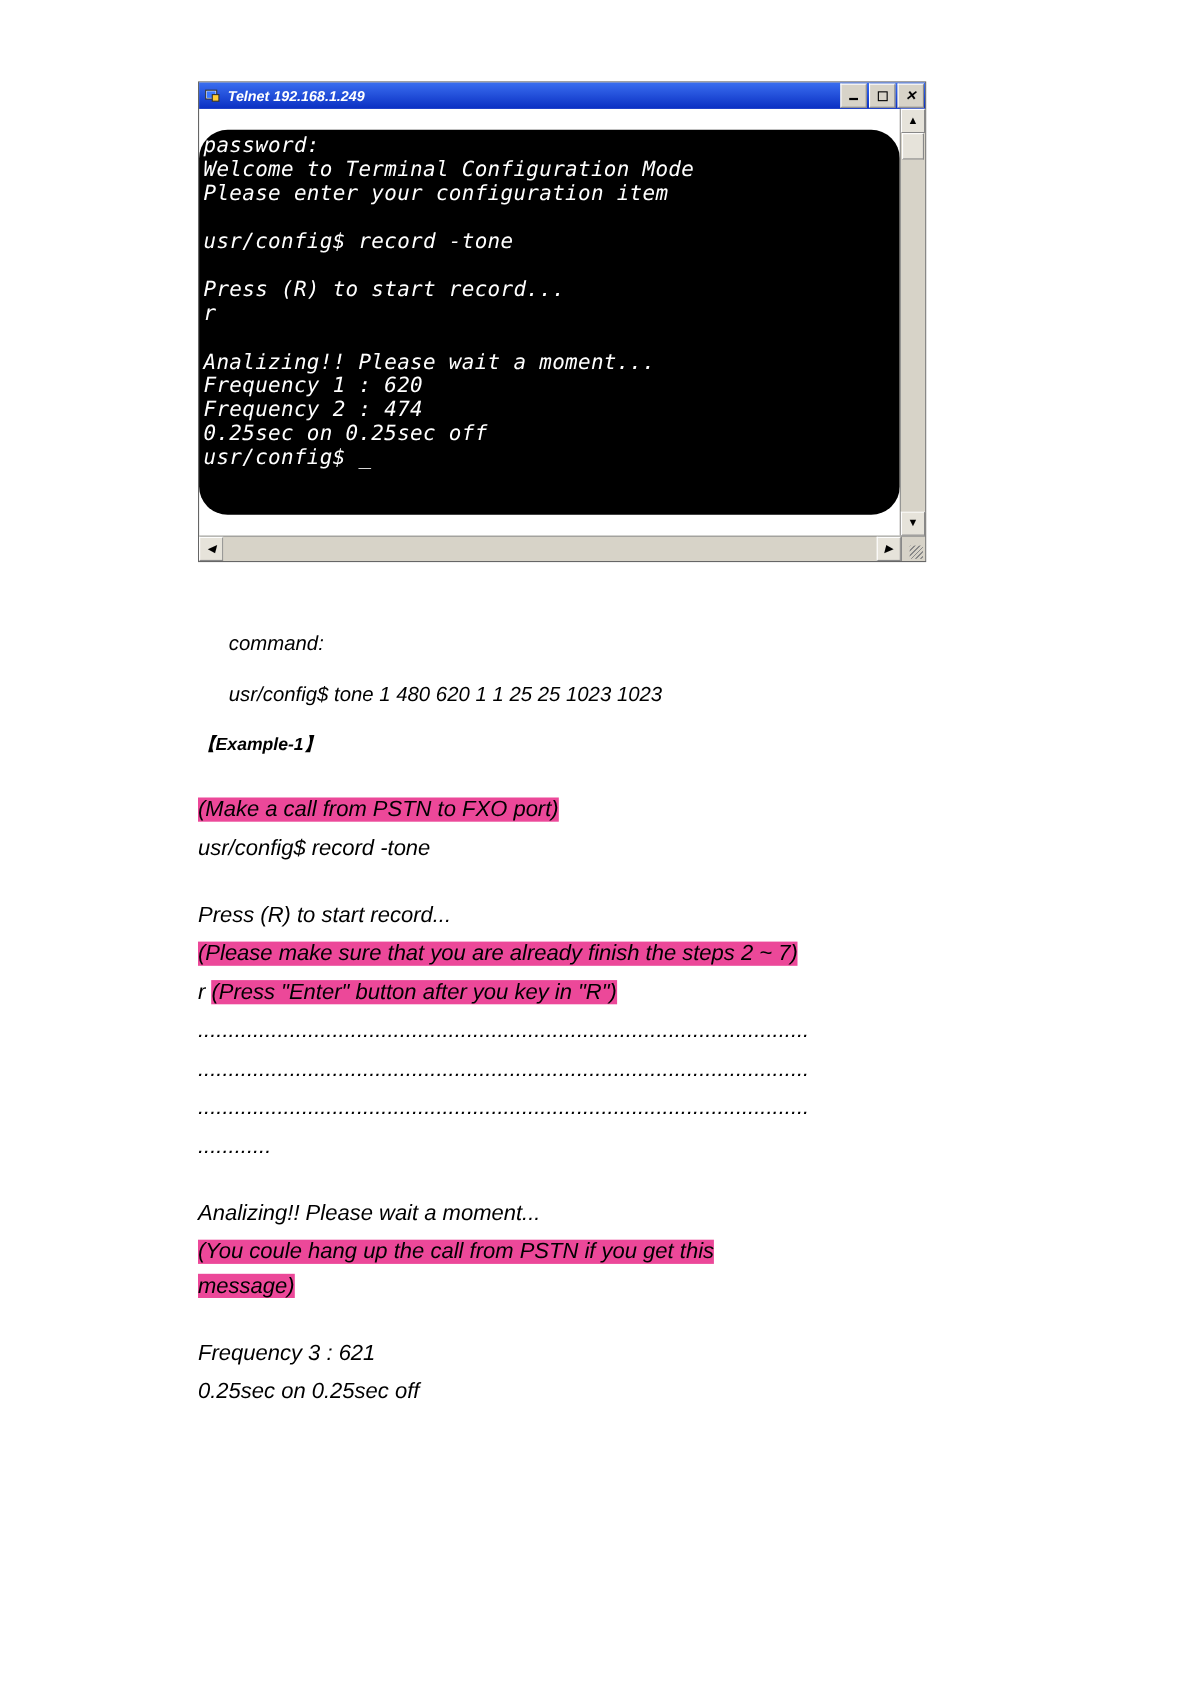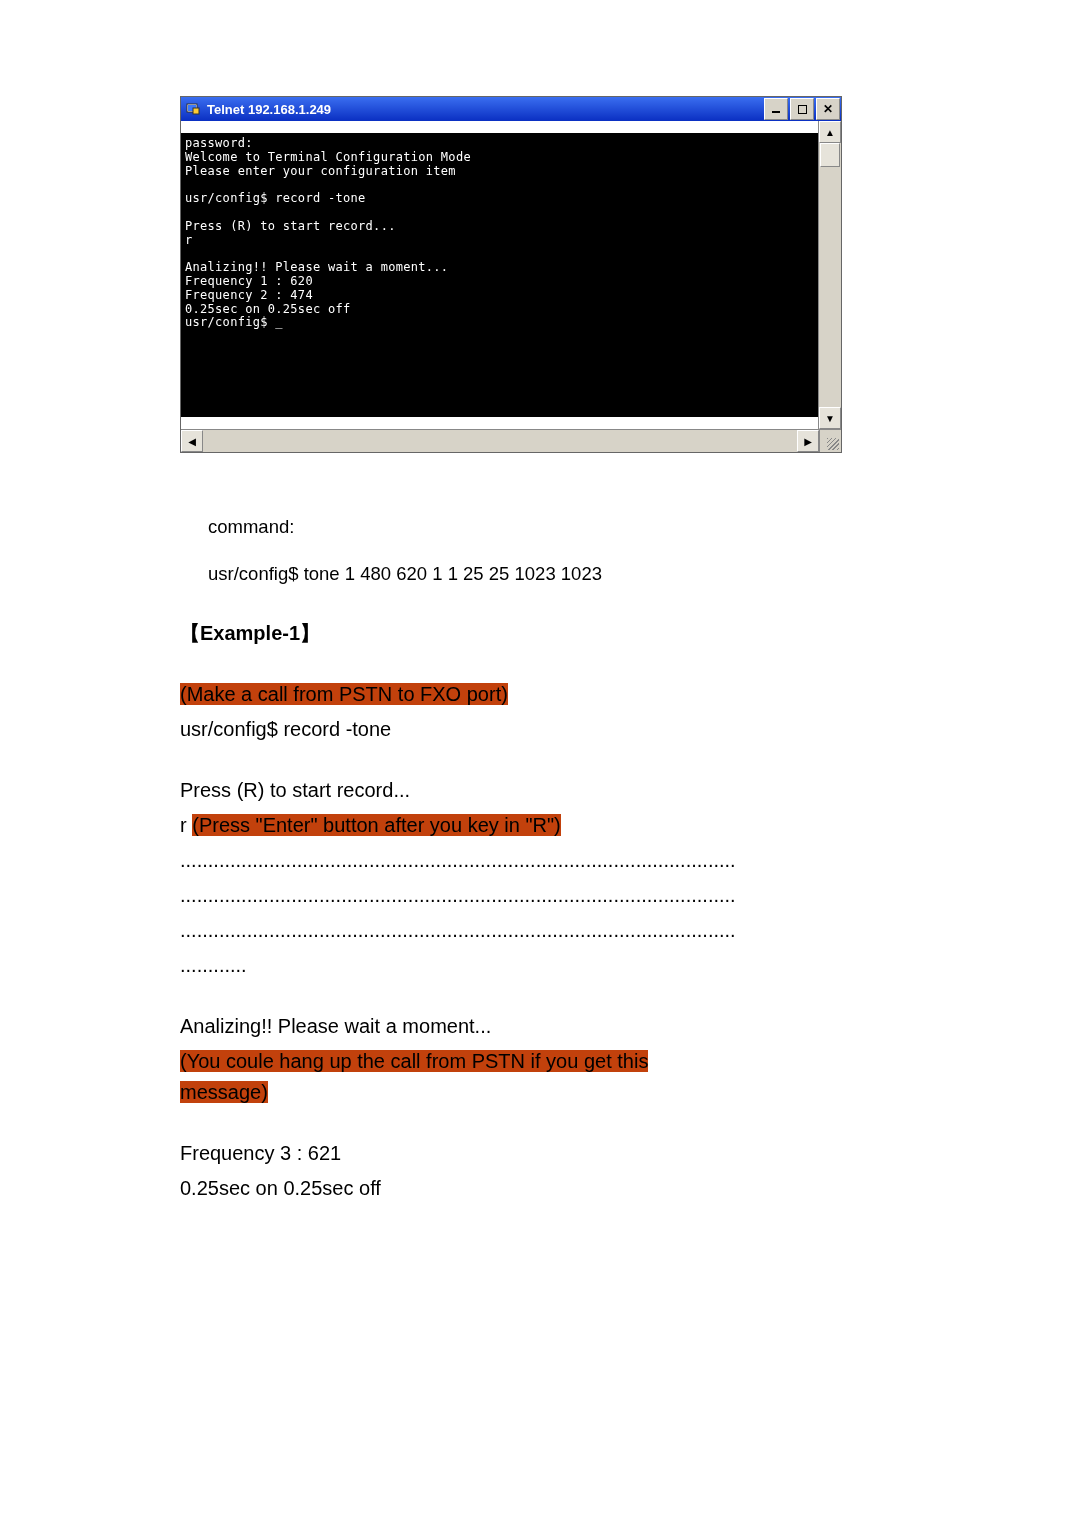--- a/index.html
+++ b/index.html
@@ -6,22 +6,23 @@
     margin: 0;
     padding: 0;
     background: #ffffff;
     font-family: Arial, "Helvetica Neue", Helvetica, sans-serif;
     width: 1080px;
   }
   .page {
     width: 916px;
     min-height: 1528px;
     box-sizing: border-box;
-    padding: 96px 180px 60px 180px;
+    padding: 74px 180px 60px 180px;
     position: relative;
+    font-style: italic;
   }
 
   
   .telnet-window {
     width: 660px;
     border: 1px solid #666;
     font-family: Tahoma, Arial, sans-serif;
   }
   .titlebar {
     display: flex;
@@ -63,26 +64,27 @@
   .tb-btn .sq { width:7px; height:7px; border:1.5px solid #000; display:block; }
   .tb-btn .min { width:8px; height:2px; background:#000; display:block; margin-top:6px; }
   .tb-btn .x  { font-weight:bold; font-size:12px; }
 
   .telnet-body-row { display:flex; }
   .term {
     flex: 1 1 auto;
     background: #000;
     color: #fff;
     font-family: "Consolas", "Lucida Console", monospace;
-    font-size: 12px;
+    font-size: 19px;
     line-height: 1.15;
     letter-spacing: .3px;
     padding: 4px 4px 40px 4px;
     min-height: 240px;
     white-space: pre;
+    border-radius: 26px;
   }
 
   .vscroll {
     width: 22px;
     background: #d7d3c8;
     border-left: 1px solid #888;
     display: flex;
     flex-direction: column;
   }
   .vscroll .arrow, .hscroll .arrow {
@@ -128,29 +130,29 @@
   .doc-text {
     margin-top: 60px;
     font-size: 20px;
     color: #000;
     line-height: 1.55;
   }
   .step-line { margin-top: 8px; }
   .indent   { padding-left: 28px; font-size: 18.5px; margin-top: 18px; line-height: 1.55; }
 
   .example-heading {
-    margin-top: 30px;
+    margin-top: 20px;
     font-weight: bold;
-    font-size: 20px;
+    font-size: 16px;
   }
 
   .para { margin-top: 30px; }
   .para p { margin: 4px 0; }
 
-  .hl { background:#c2410c; }
+  .hl { background:#ec4899; }
 
   .dots { margin-top: 6px; }
 
   .page-number {
     position: absolute;
     bottom: 28px;
     left: 0; right: 0;
     text-align: center;
     font-size: 16px;
   }
@@ -223,20 +225,21 @@
 
     <div class="example-heading">【Example-1】</div>
 
     <div class="para">
       <p><span class="hl">(Make a call from PSTN to FXO port)</span></p>
       <p>usr/config$ record -tone</p>
     </div>
 
     <div class="para">
       <p>Press (R) to start record...</p>
+      <p><span class="hl">(Please make sure that you are already finish the steps 2 ~ 7)</span></p>
       <p><span>r   </span><span class="hl">(Press "Enter" button after you key in "R")</span></p>
       <p class="dots">....................................................................................................</p>
       <p class="dots">....................................................................................................</p>
       <p class="dots">....................................................................................................</p>
       <p class="dots">............</p>
     </div>
 
     <div class="para">
       <p>Analizing!! Please wait a moment...</p>
       <p><span class="hl">(You coule hang up the call from PSTN if you get this message)</span></p>

